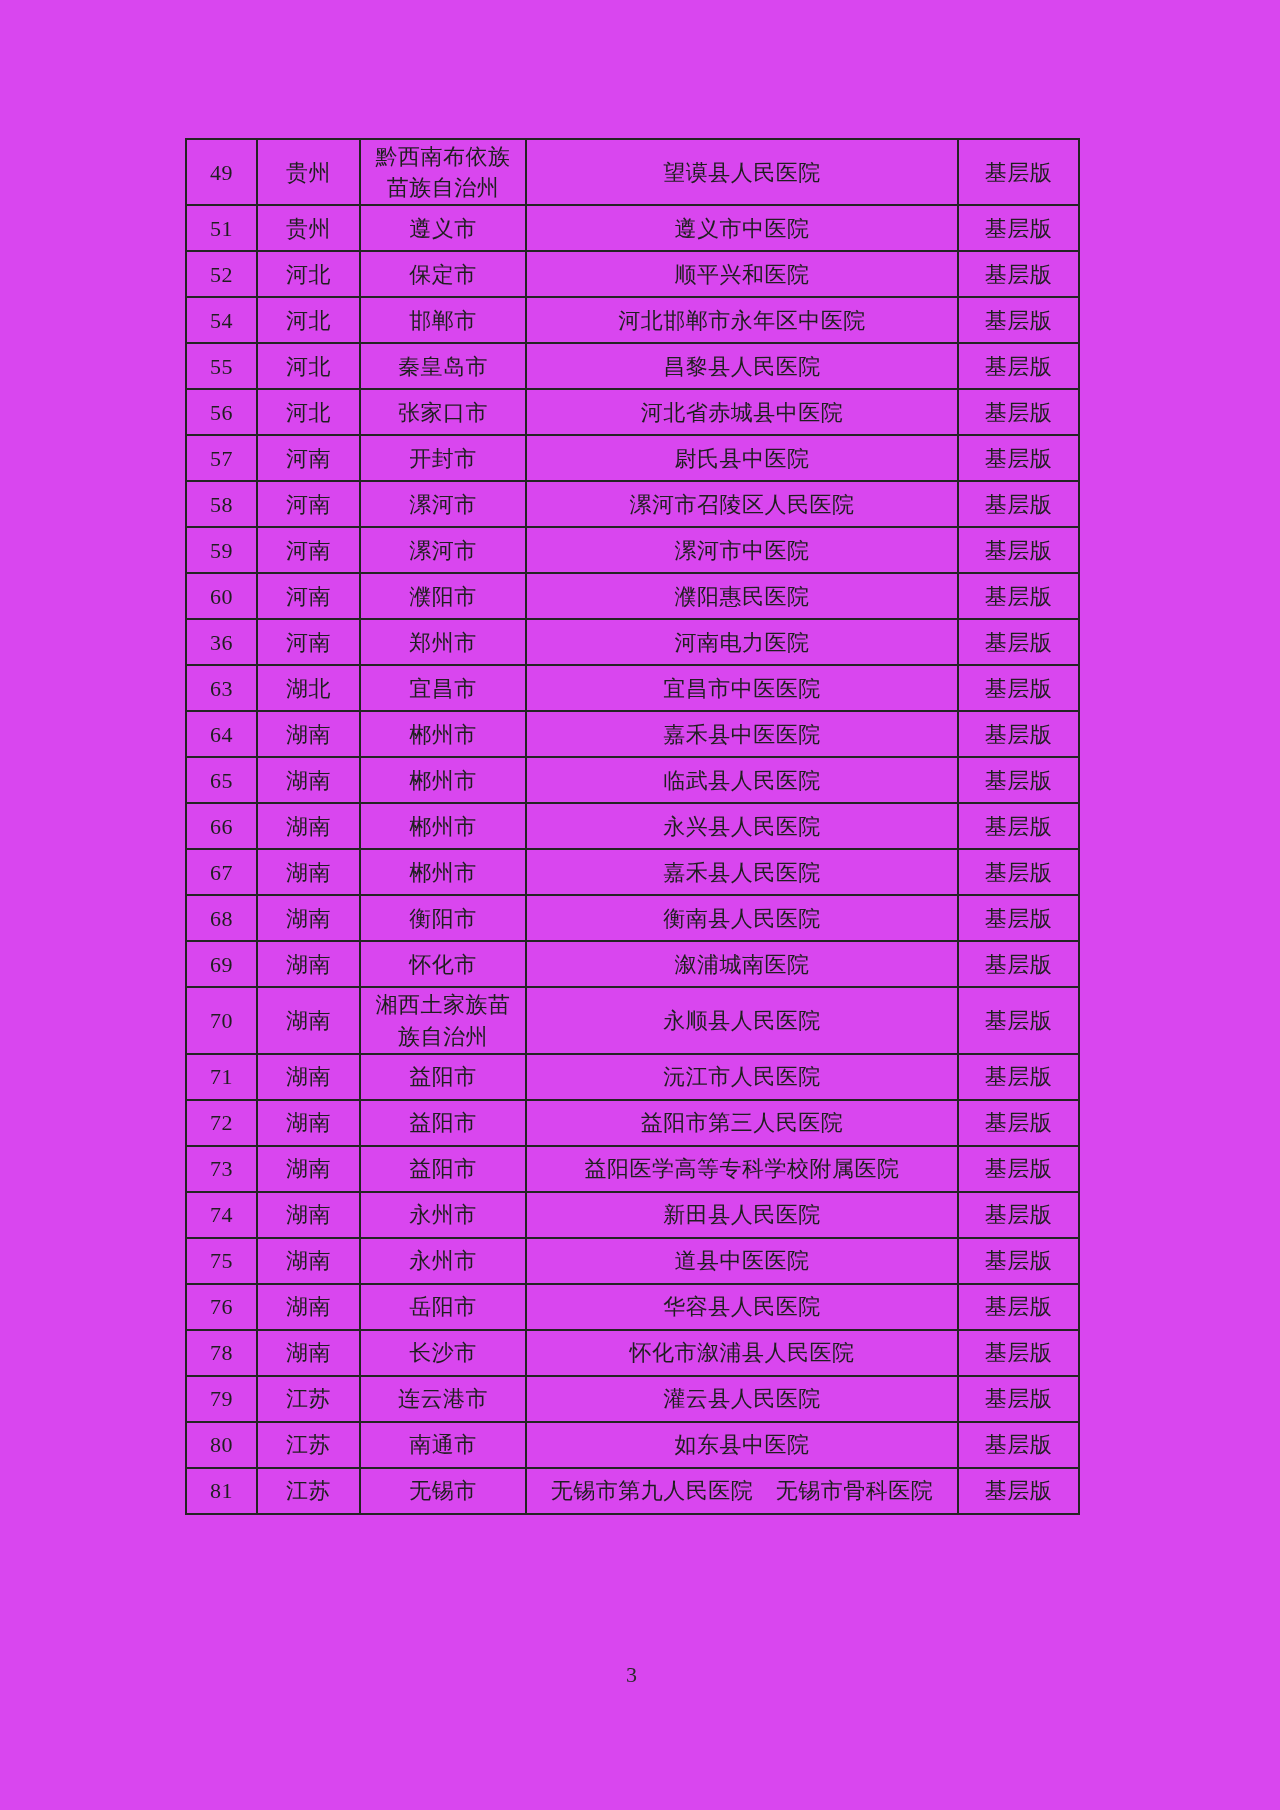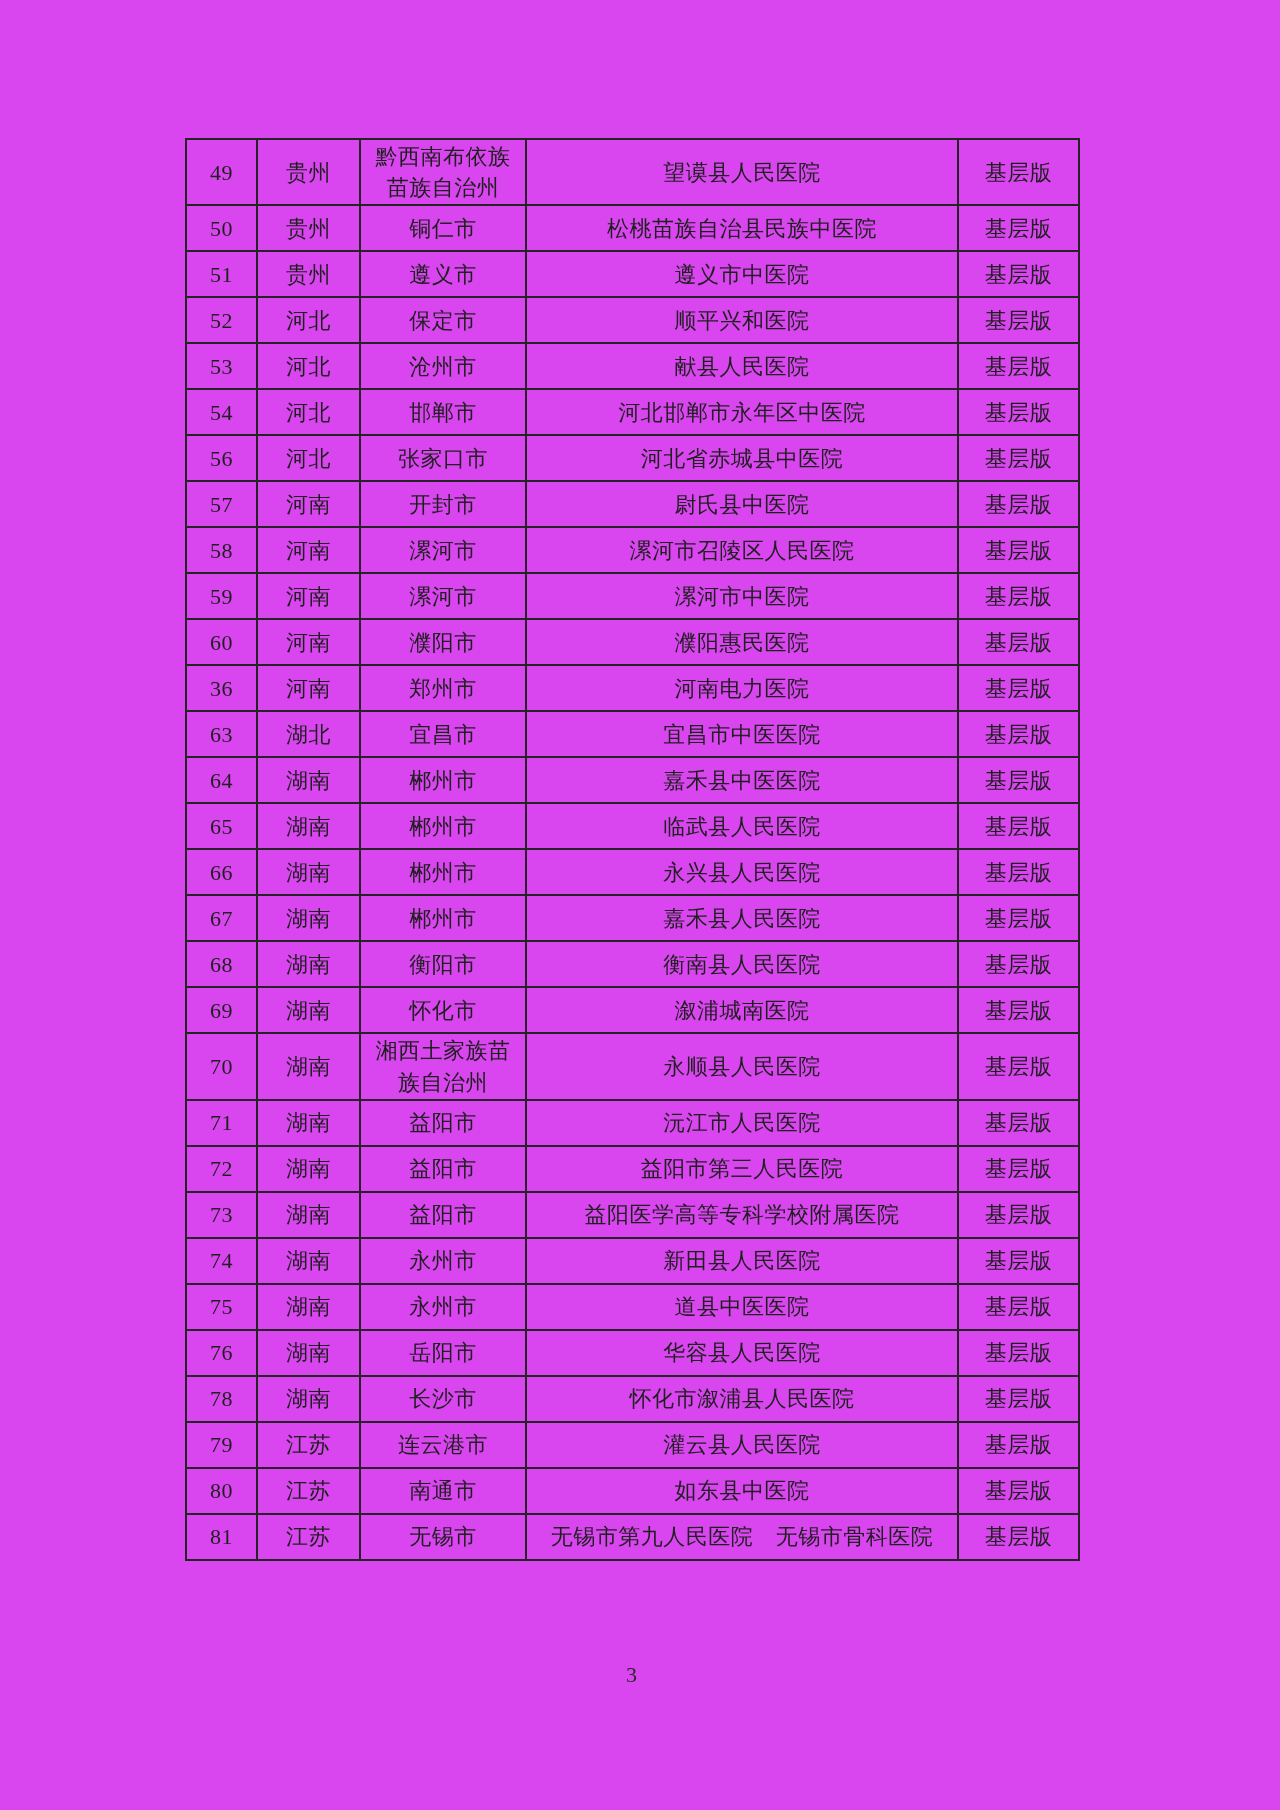--- a/index.html
+++ b/index.html
@@ -66,52 +66,45 @@
     </colgroup>
     <tbody>
         <tr>
     <td class="c-no">49</td>
     <td class="c-prov">贵州</td>
     <td class="c-city">黔西南布依族苗族自治州</td>
     <td class="c-hosp">望谟县人民医院</td>
     <td class="c-ed">基层版</td>
   </tr>
         <tr>
-    <td class="c-no">50</td>
-    <td class="c-prov">贵州</td>
-    <td class="c-city">铜仁市</td>
-    <td class="c-hosp">松桃苗族自治县民族中医院</td>
-    <td class="c-ed">基层版</td>
-  </tr>
-        <tr>
     <td class="c-no">51</td>
     <td class="c-prov">贵州</td>
     <td class="c-city">遵义市</td>
     <td class="c-hosp">遵义市中医院</td>
     <td class="c-ed">基层版</td>
   </tr>
         <tr>
     <td class="c-no">52</td>
     <td class="c-prov">河北</td>
     <td class="c-city">保定市</td>
     <td class="c-hosp">顺平兴和医院</td>
     <td class="c-ed">基层版</td>
   </tr>
         <tr>
-    <td class="c-no">53</td>
-    <td class="c-prov">河北</td>
-    <td class="c-city">沧州市</td>
-    <td class="c-hosp">献县人民医院</td>
-    <td class="c-ed">基层版</td>
-  </tr>
-        <tr>
     <td class="c-no">54</td>
     <td class="c-prov">河北</td>
     <td class="c-city">邯郸市</td>
     <td class="c-hosp">河北邯郸市永年区中医院</td>
+    <td class="c-ed">基层版</td>
+  </tr>
+        <tr>
+    <td class="c-no">55</td>
+    <td class="c-prov">河北</td>
+    <td class="c-city">秦皇岛市</td>
+    <td class="c-hosp">昌黎县人民医院</td>
     <td class="c-ed">基层版</td>
   </tr>
         <tr>
     <td class="c-no">56</td>
     <td class="c-prov">河北</td>
     <td class="c-city">张家口市</td>
     <td class="c-hosp">河北省赤城县中医院</td>
     <td class="c-ed">基层版</td>
   </tr>
         <tr>

